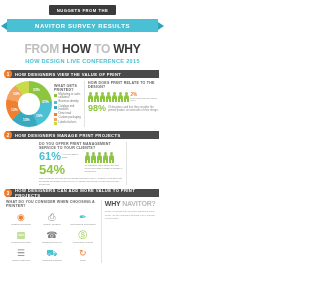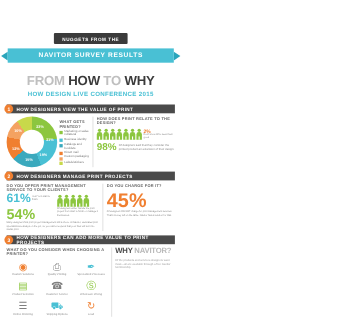--- a/index.html
+++ b/index.html
@@ -5,21 +5,21 @@
   * { margin:0; padding:0; box-sizing:border-box; }
   html,body { width:165px; height:300px; background:#fff; }
   body {
     font-family:"Liberation Sans", sans-serif;
     color:#555;
     overflow:hidden;
     position:relative;
   }
 
   
-  .hdr { position:relative; height:68px; background:#fff;margin-top:25px; }
+  .hdr { position:relative; height:68px; background:#fff; }
   .nug-wrap { display:flex; justify-content:center; padding-top:5px; }
   .nugget {
     background:#3b3b3b; color:#fff; font-size:4.2px; letter-spacing:.5px;
     font-weight:bold; padding:2.5px 8px; border-radius:1px;
   }
   .ribbon { position:relative; margin-top:4px; height:13px; }
   .ribbon-bar {
     position:absolute; left:7px; right:7px; top:0; height:13px;
     background:#49c0d4; display:flex; align-items:center; justify-content:center;
   }
@@ -199,21 +199,21 @@
     </div>
   </div>
 </div>
 
 <div class="secbar" style="margin-top:4px;">
   <div class="num">2</div>
   <div class="stxt">HOW DESIGNERS MANAGE PRINT PROJECTS</div>
 </div>
 
 <div class="row" style="margin:3px 6px 0 6px;">
-  <div style="width:55%;">
+  <div style="width:55%;margin-left:33px;">
     <div class="colhdr">DO YOU OFFER PRINT MANAGEMENT SERVICE TO YOUR CLIENTS?</div>
     <div style="display:flex; margin-top:2px;">
       <div style="width:52%;">
         <div style="display:flex; align-items:flex-start;">
           <div class="bignum" style="font-size:11px; color:#49c0d4;">61%</div>
           <div class="tiny" style="font-size:2.2px; margin-left:1px; padding-top:1px;">Yes
 From start
 to finish.</div>
         </div>
         <div class="bignum" style="font-size:13px; color:#8cc63f; margin-top:2px;">54%</div>
@@ -242,25 +242,20 @@
             </div>
           </div>
         <div class="tiny" style="font-size:2.2px; margin-top:1.5px;">Of designers either handle the print project from start to finish or manage it themselves.</div>
       </div>
     </div>
     <div class="tiny" style="font-size:2.2px; margin-top:1px;">Many designers find print project management still a chore. At Navitor, dedicated print specialists are always on the job, so you cannot expend that your files will turn into stellar print.</div>
   </div>
 
   <div class="vdiv" style="margin:0 3px;"></div>
 
-  <div style="flex:1;">
-    <div class="colhdr">DO YOU CHARGE FOR IT?</div>
-    <div class="bignum" style="font-size:18px; color:#f07f30; margin-top:3px;">45%</div>
-    <div class="tiny" style="font-size:2.2px; margin-top:2px;">Of designers DO NOT charge for print management services. That's money left on the table. Navitor has a solution for that.</div>
-  </div>
 </div>
 
 <div class="secbar" style="margin-top:4px;">
   <div class="num">3</div>
   <div class="stxt">HOW DESIGNERS CAN ADD MORE VALUE TO PRINT PROJECTS</div>
 </div>
 
 <div class="row" style="margin:3px 6px 0 6px;">
   <div style="width:60%;">
     <div class="colhdr" style="margin-bottom:2.5px;">WHAT DO YOU CONSIDER WHEN CHOOSING A PRINTER?</div>

